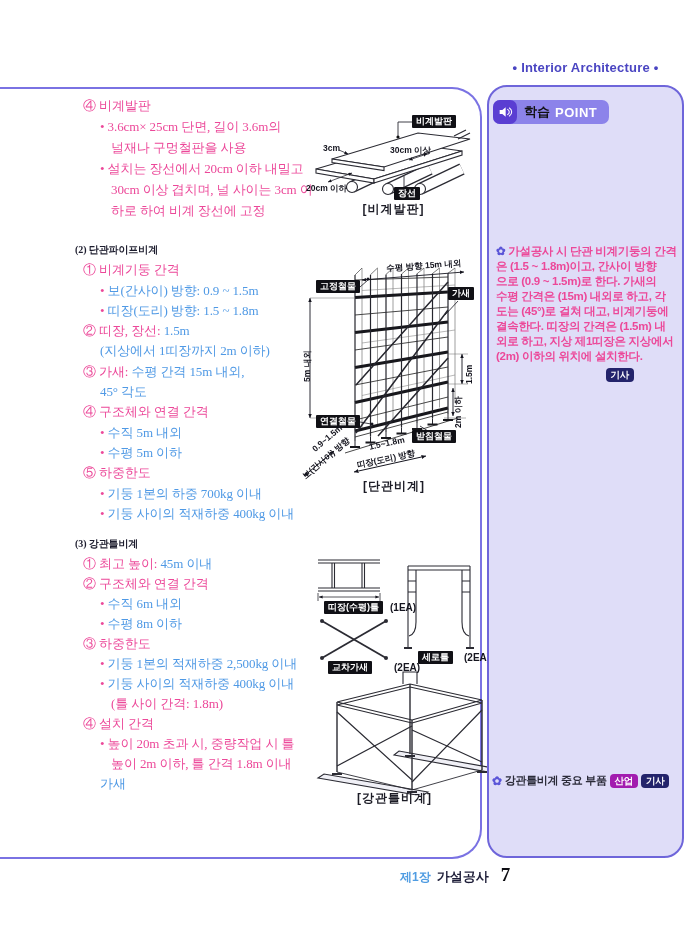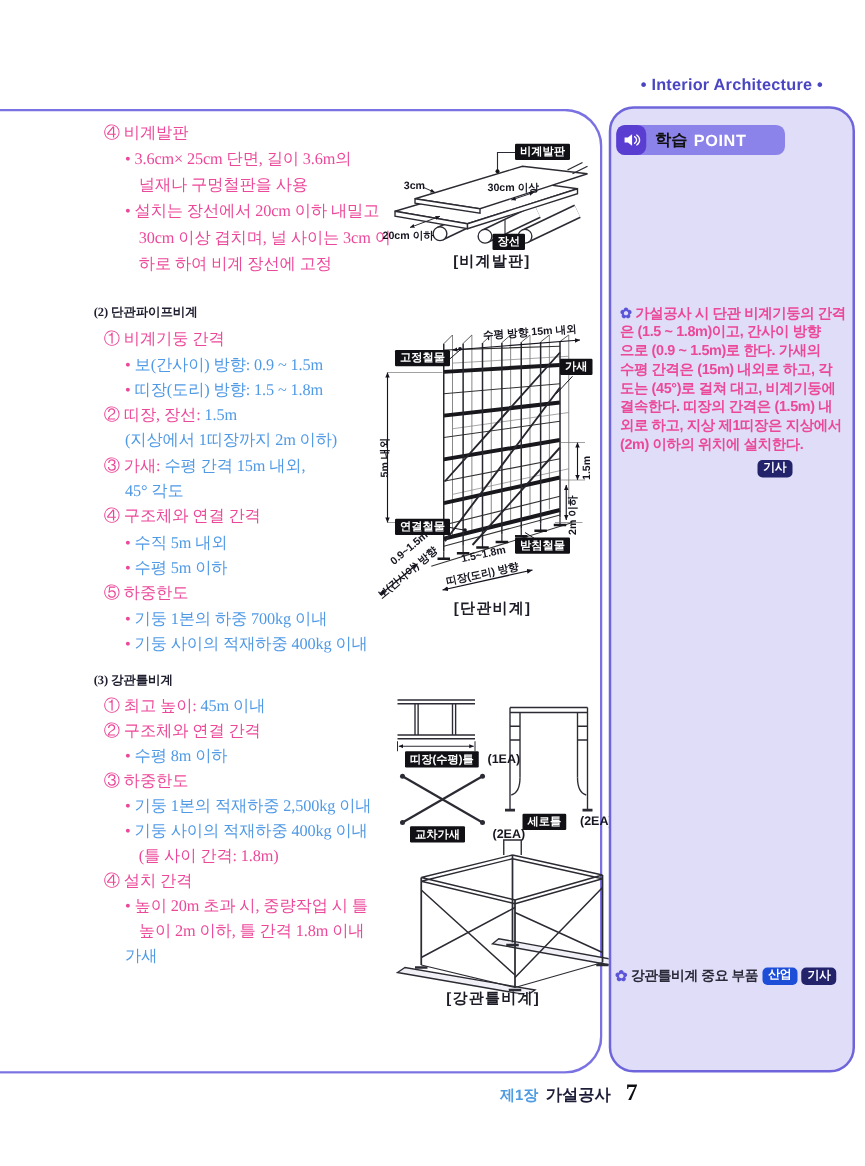--- a/index.html
+++ b/index.html
@@ -5,21 +5,21 @@
   html,body{margin:0;padding:0;background:#fff;}
   .page{position:relative;width:692px;height:933px;background:#ffffff;overflow:hidden;
         font-family:"Liberation Sans",sans-serif;}
   
   .hdr-right{position:absolute;left:487px;top:60px;width:197px;text-align:center;
              font:bold 13px "Liberation Sans",sans-serif;color:#4a45c2;letter-spacing:.2px;}
   .content-frame{position:absolute;left:-40px;top:87px;width:520px;height:768px;
                  border:2px solid #7a72e3;border-left:none;border-radius:0 30px 30px 0;}
   .side-card{position:absolute;left:487px;top:85px;width:197px;height:773px;box-sizing:border-box;
              background:#dfddf8;border:2px solid #6e65da;border-radius:20px;}
-  .point-bar{position:absolute;left:493px;top:100px;width:135px;height:24px;background:#8c83ea;
+  .point-bar{position:absolute;left:493px;top:100px;width:116px;height:24px;background:#8c83ea;
              border-radius:7px;display:flex;align-items:center;}
   .point-ico{width:24px;height:24px;background:#5a3ed2;border-radius:7px;display:flex;
              align-items:center;justify-content:center;flex:0 0 24px;}
   .tab-learn{font:bold 13px "Liberation Sans",sans-serif;color:#111;margin-left:7px;}
   .tab-point{font:bold 13px "Liberation Sans",sans-serif;color:#fff;margin-left:5px;letter-spacing:.5px;}
   
   .textsec{position:absolute;left:75px;width:250px;font-family:"Liberation Serif",serif;
            font-size:13px;color:#262636;letter-spacing:-.1px;}
   #sec1{top:95px;line-height:21px;}
   #sec2{top:239px;line-height:20.3px;}
@@ -38,21 +38,21 @@
   .rot90{transform:rotate(-90deg);transform-origin:left top;}
   .dcaption{position:absolute;font:bold 12px "Liberation Sans",sans-serif;color:#1c1c26;
             text-align:center;letter-spacing:1px;}
   
   .note1{position:absolute;left:496px;top:244px;width:150px;
          font:bold 11.5px "Liberation Sans",sans-serif;color:#2a2a38;line-height:15px;letter-spacing:-.3px;}
   .note1 .ln{white-space:nowrap;padding-left:0;}
   .badge-row{text-align:right;padding-right:12px;margin-top:3px;}
   .bdg{display:inline-block;font:bold 9.5px "Liberation Sans",sans-serif;color:#fff;
        padding:1.5px 5px;border-radius:4px;line-height:11px;}
-  .bdg-navy{background:#23236b;} .bdg-purple{background:#1d4ed8;font-family:Liberation Serif, serif;}
+  .bdg-navy{background:#23236b;} .bdg-purple{background:#a21caf;}
   .note2{position:absolute;left:492px;top:773px;width:192px;display:flex;align-items:center;gap:3px;
          font:bold 11px "Liberation Sans",sans-serif;color:#2a2a38;letter-spacing:-.3px;}
   .flower{color:#5b55d8;font-size:12px;}
   
   .footer{position:absolute;left:400px;top:864px;width:245px;display:flex;justify-content:flex-start;
           align-items:baseline;gap:6px;}
   .f-chap{font:bold 12px "Liberation Sans",sans-serif;color:#4f9ce2;}
   .f-title{font:bold 13px "Liberation Sans",sans-serif;color:#1d1d38;}
   .f-page{font:bold 19px "Liberation Serif",serif;color:#0d0d12;margin-left:6px;}
 </style>
@@ -86,20 +86,21 @@
       <div class="ln i2"><span class="sg-k">• </span><span class="sg-b">수직 5m 내외</span></div>
       <div class="ln i2"><span class="sg-k">• </span><span class="sg-b">수평 5m 이하</span></div>
       <div class="ln i1"><span class="sg-k">⑤ 하중한도</span></div>
       <div class="ln i2"><span class="sg-k">• </span><span class="sg-b">기둥 1본의 하중 700kg 이내</span></div>
       <div class="ln i2"><span class="sg-k">• </span><span class="sg-b">기둥 사이의 적재하중 400kg 이내</span></div>
     </section>
   <section class="textsec" id="sec3">
       <div class="ln i0"><span class="sg-h">(3) 강관틀비계</span></div>
       <div class="ln i1"><span class="sg-k">① 최고 높이: </span><span class="sg-b">45m 이내</span></div>
       <div class="ln i1"><span class="sg-k">② 구조체와 연결 간격</span></div>
+      <div class="ln i2"><span class="sg-k">• </span><span class="sg-b">수직 6m 내외</span></div>
       <div class="ln i2"><span class="sg-k">• </span><span class="sg-b">수평 8m 이하</span></div>
       <div class="ln i1"><span class="sg-k">③ 하중한도</span></div>
       <div class="ln i2"><span class="sg-k">• </span><span class="sg-b">기둥 1본의 적재하중 2,500kg 이내</span></div>
       <div class="ln i2"><span class="sg-k">• </span><span class="sg-b">기둥 사이의 적재하중 400kg 이내</span></div>
       <div class="ln i3"><span class="sg-k">(틀 사이 간격: 1.8m)</span></div>
       <div class="ln i1"><span class="sg-k">④ 설치 간격</span></div>
       <div class="ln i2"><span class="sg-k">• 높이 20m 초과 시, 중량작업 시 틀</span></div>
       <div class="ln i3"><span class="sg-k">높이 2m 이하, 틀 간격 1.8m 이내</span></div>
       <div class="ln i2"><span class="sg-b">가새</span></div>
     </section>

